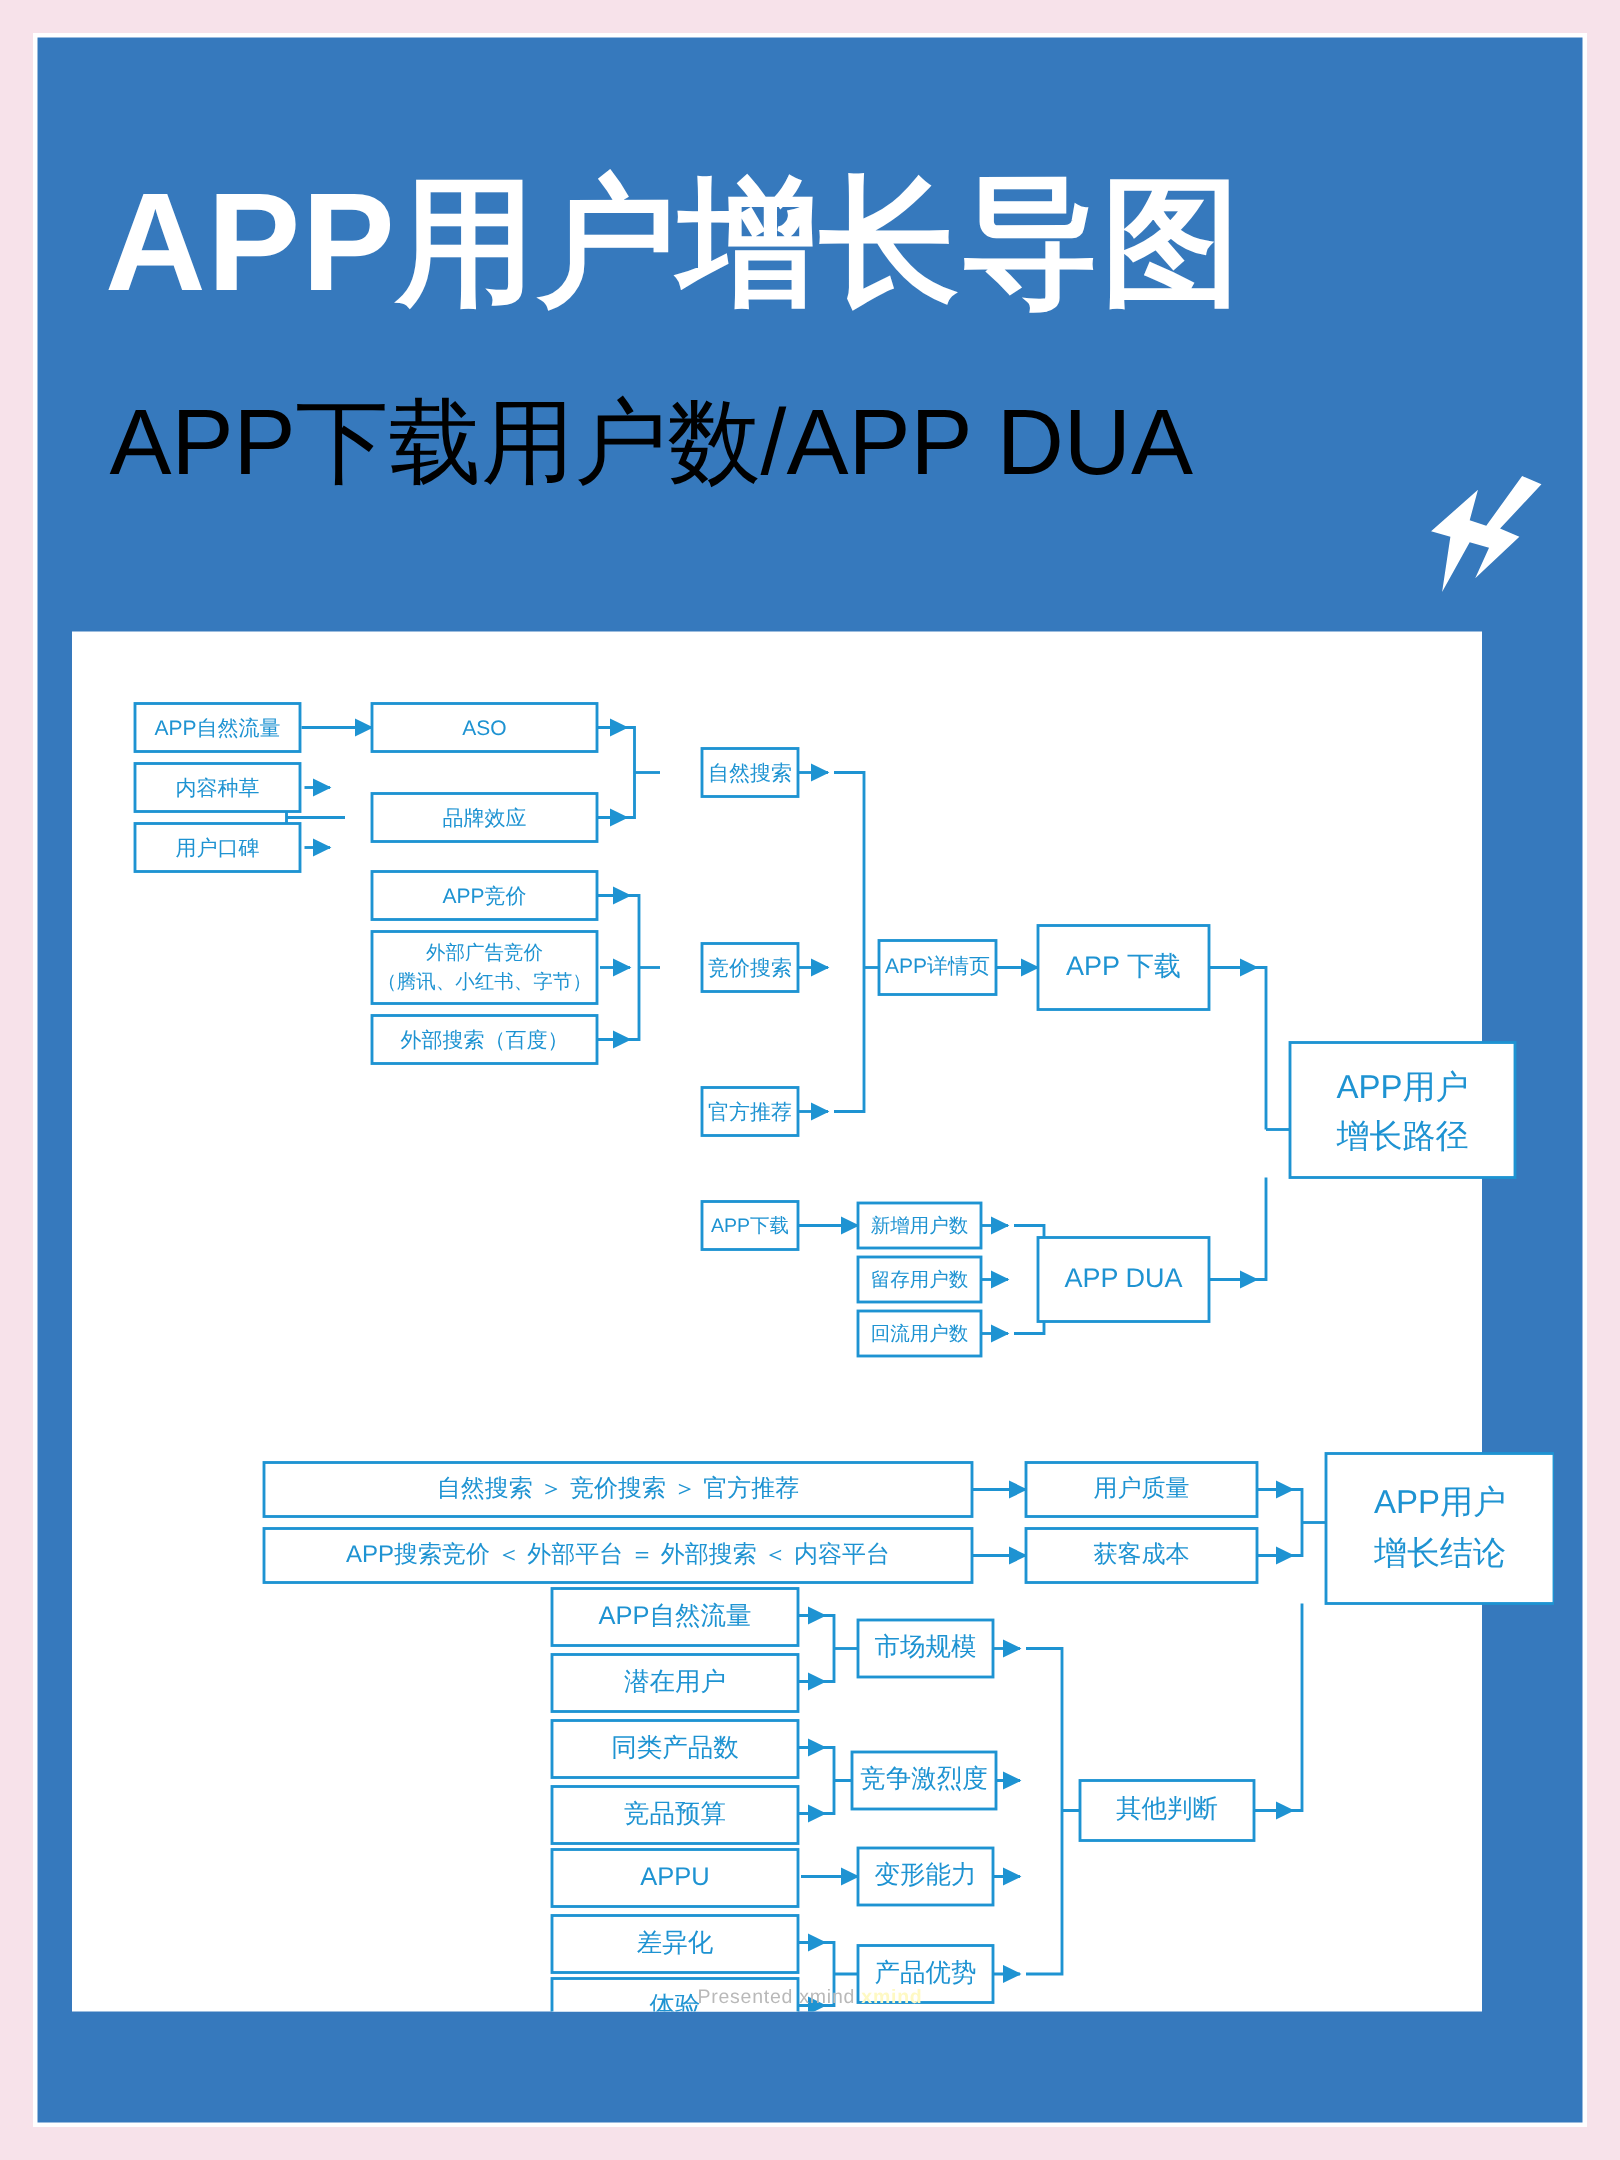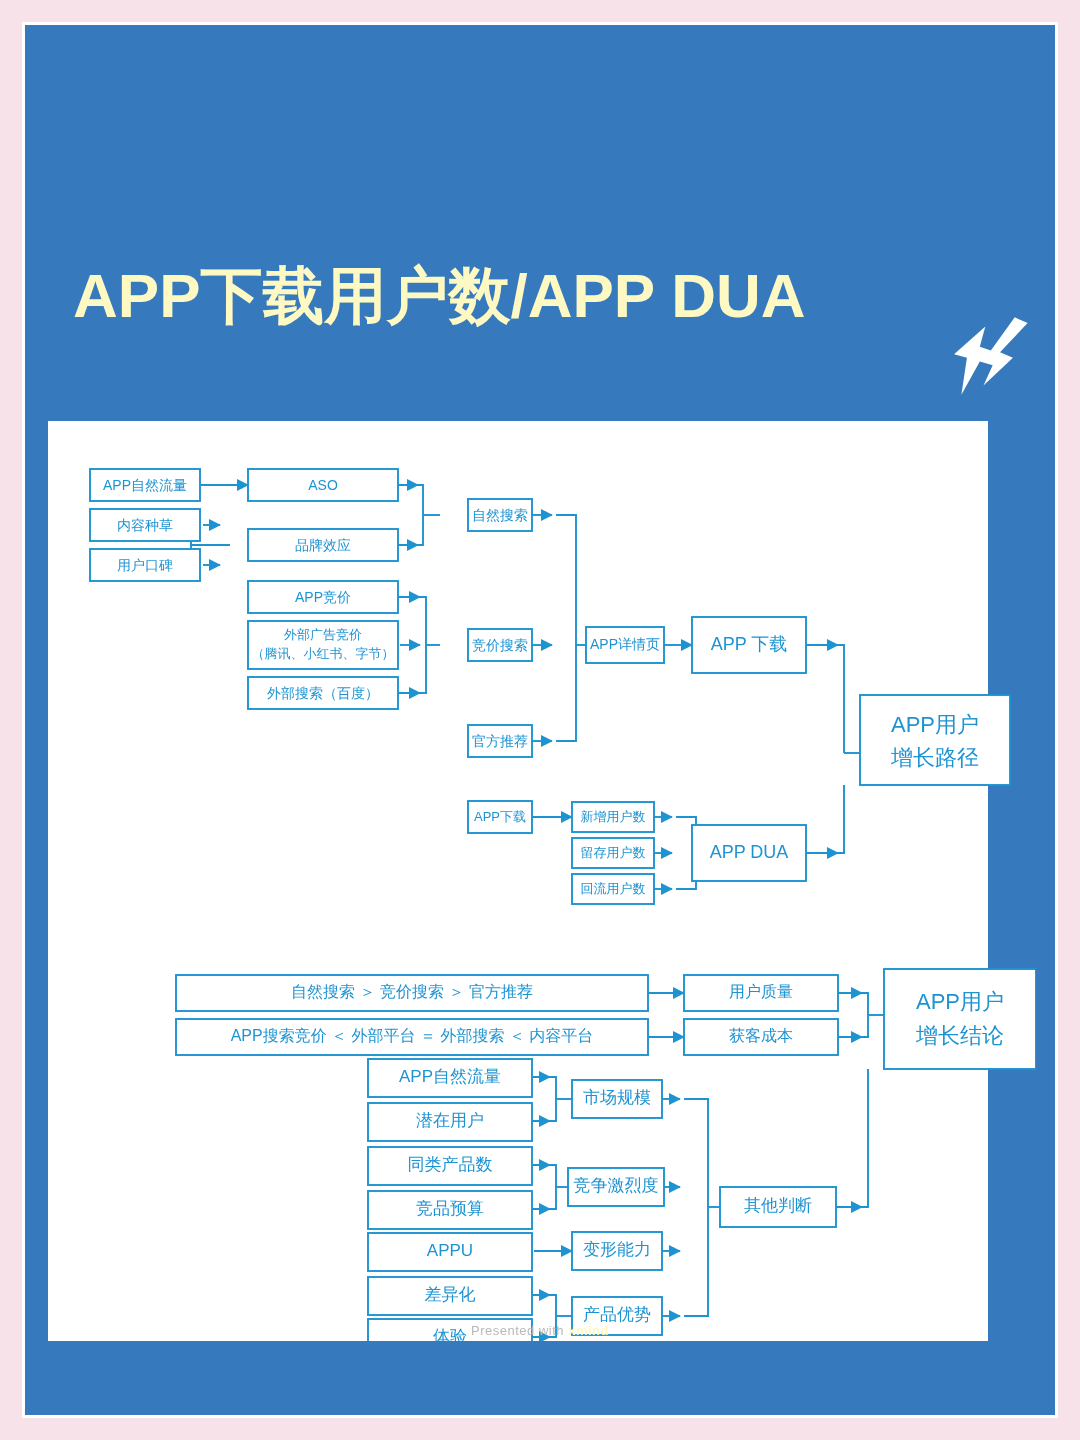--- a/index.html
+++ b/index.html
@@ -23,23 +23,23 @@
     position:absolute;left:45px;top:88px;
     color:#ffffff;
     font-size:93px;
     font-weight:bold;
     letter-spacing:1px;
     line-height:1.05;
     white-space:nowrap;
   }
   .subtitle{
     position:absolute;left:48px;top:238px;
-    color:#fef9c3;
+    color:#000000;
     font-size:62px;
-    font-weight:bold;
+    font-weight:normal;
     letter-spacing:0px;
     line-height:1.05;
     white-space:nowrap;
   }
   .bolt{
     position:absolute;left:918px;top:285px;
     width:92px;height:92px;
   }
   .panel{
     position:absolute;left:23px;top:396px;
@@ -61,20 +61,21 @@
     text-anchor:middle;
     dominant-baseline:middle;
   }
 </style>
 </head>
 <body>
 
 <div class="poster">
 
   <div class="header">
+    <div class="title">APP用户增长导图</div>
     <div class="subtitle">APP下载用户数/APP DUA</div>
     <svg class="bolt" viewBox="0 0 100 100">
       <polygon points="78,8 92,14 62,46 76,52 44,82 54,60 40,56 20,92 26,52 12,48 46,18 40,40 52,44" fill="#ffffff"></polygon>
     </svg>
   </div>
 
   <div class="panel">
     <svg width="988" height="920" viewBox="0 0 988 920">
       <defs>
         <marker id="ar" markerWidth="7" markerHeight="7" refX="6" refY="3.2" orient="auto">
@@ -313,16 +314,16 @@
         <g>
           <rect x="672" y="766" width="116" height="40" fill="#ffffff" stroke="#1e93d2" stroke-width="1.9"></rect>
           <text class="nodeText" x="730" y="786" font-size="17">其他判断</text>
         </g>
 
       </g>
     </svg>
   </div>
 
   <div class="watermark">
-    <span>Presented with </span><b>xmind</b>
+    <span>Presented xmind </span><b>xmind</b>
   </div>
 
 </div>
 
 </body></html>

